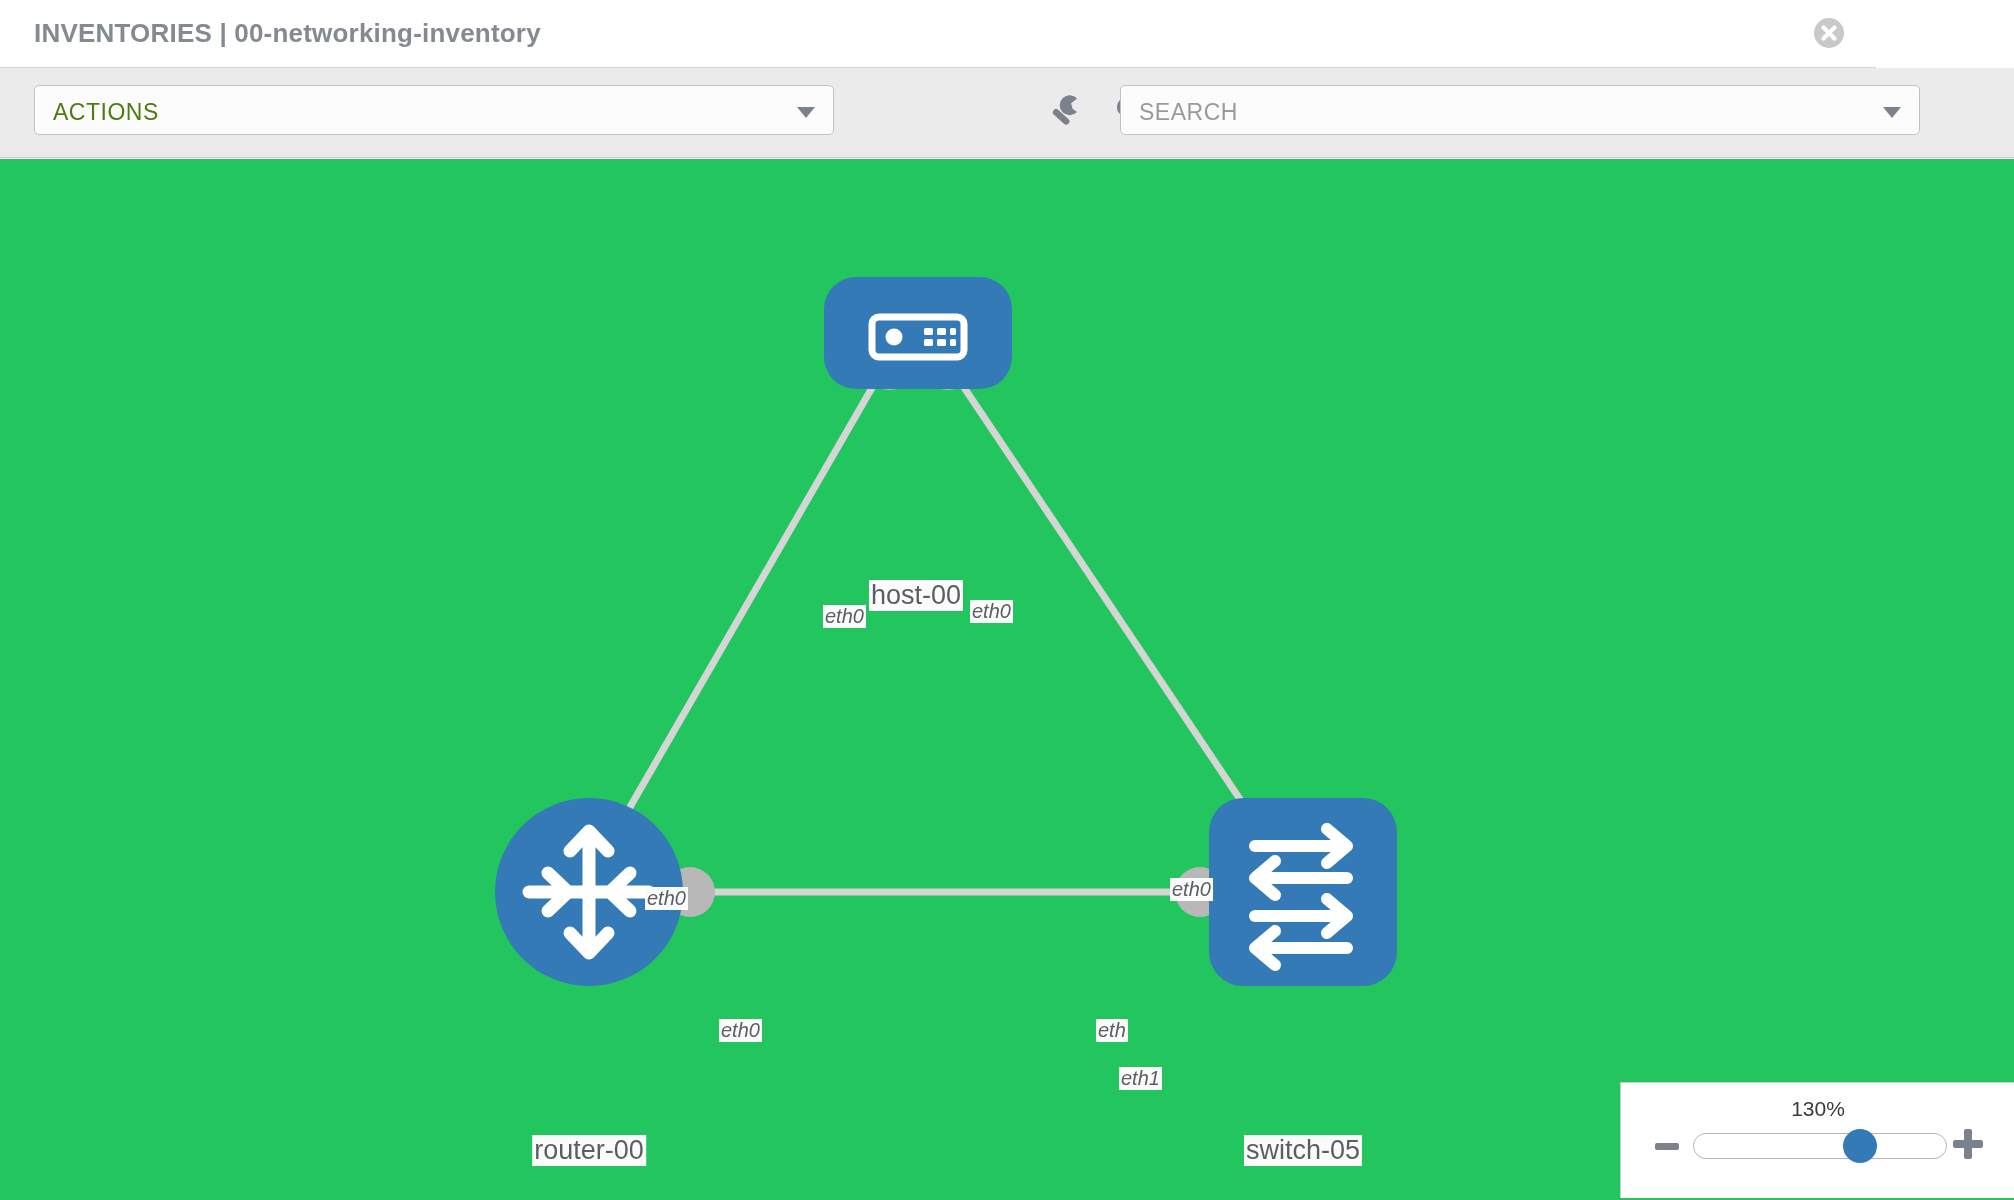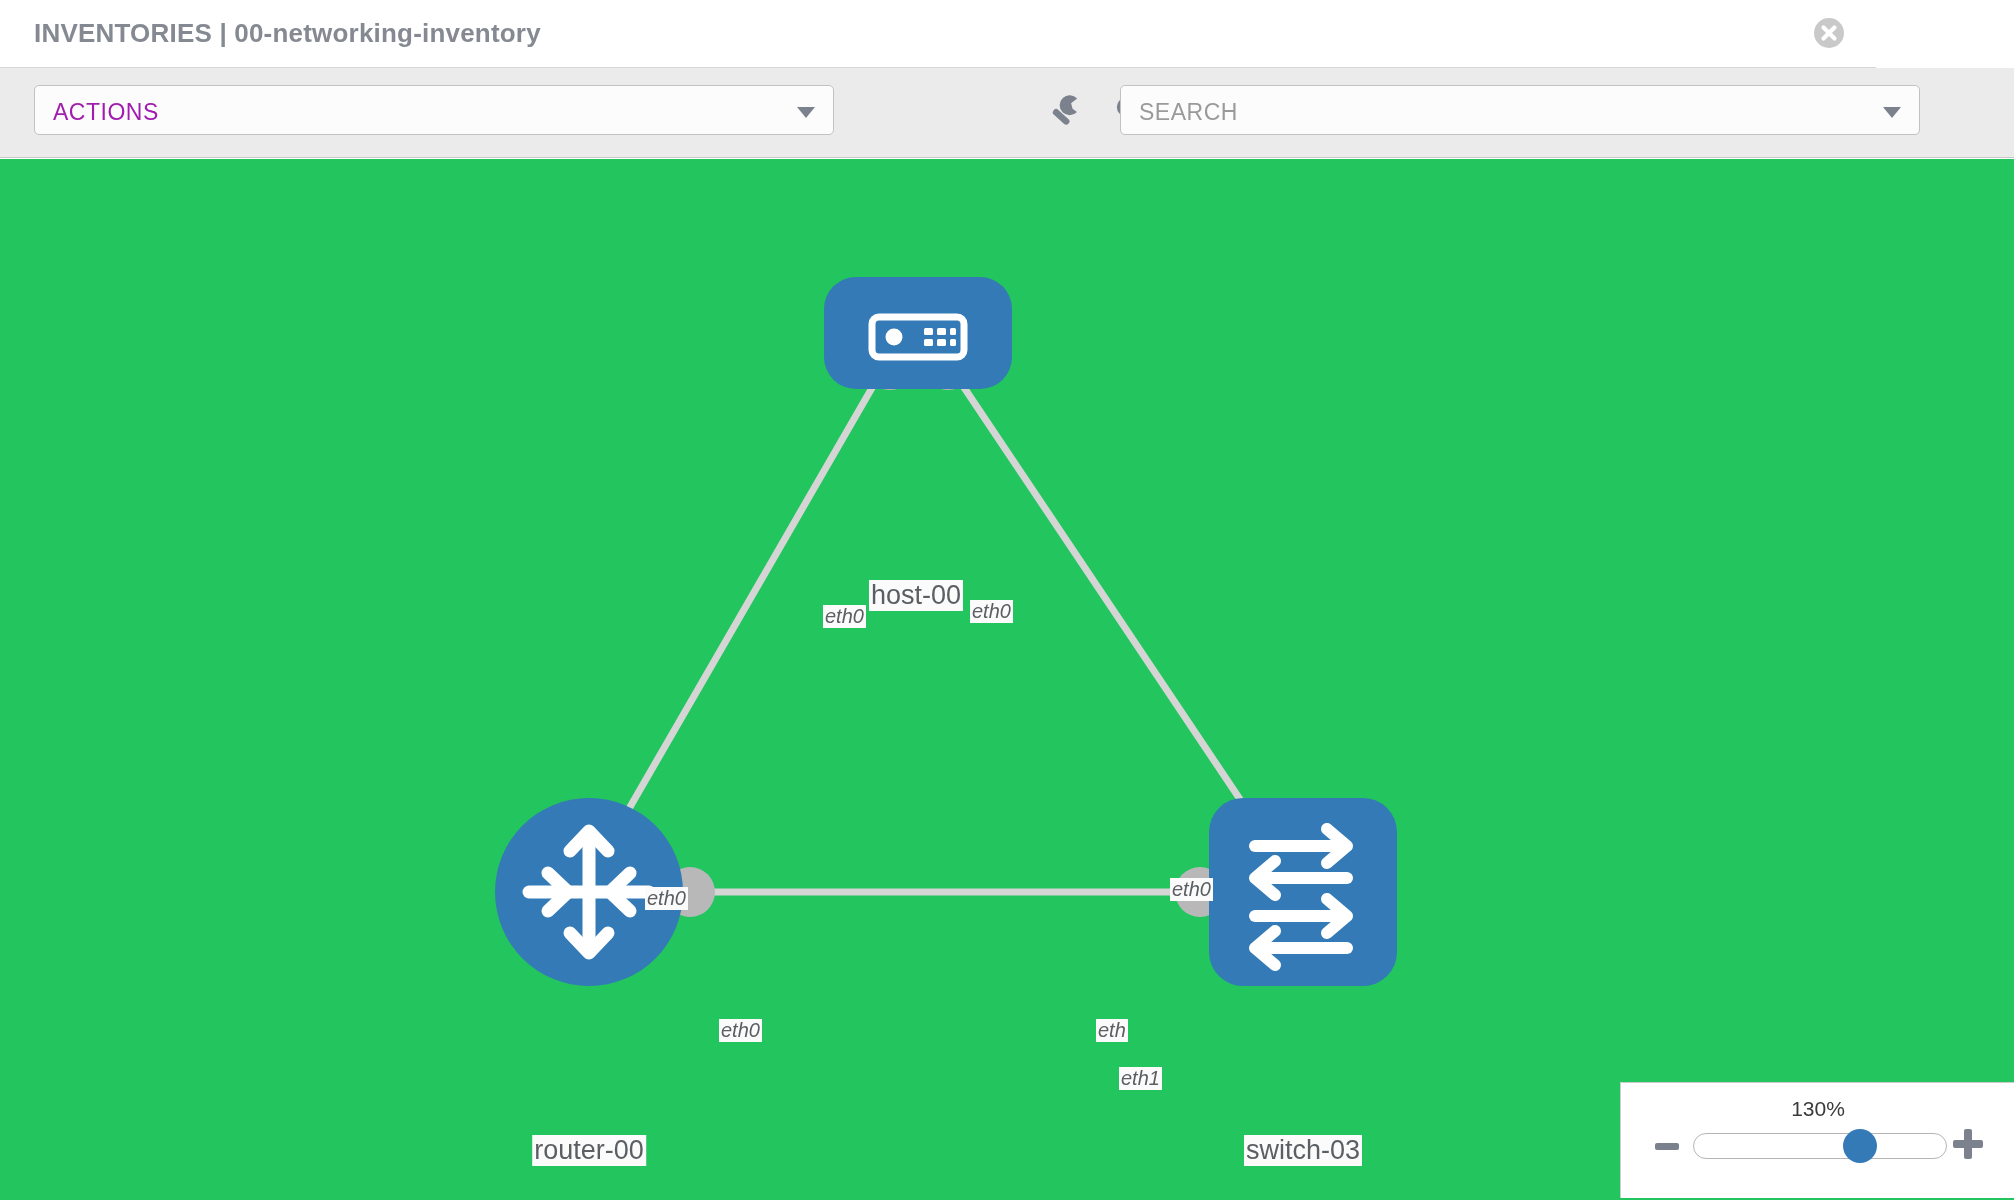--- a/index.html
+++ b/index.html
@@ -56,21 +56,21 @@
     width: 800px; height: 50px;
     background: #fcfcfc;
     border: 1px solid #c2c2c2;
     border-radius: 5px;
     cursor: pointer;
   }
   .actions-label {
     position: absolute;
     left: 18px; top: 13px;
     font-size: 23px;
-    color: #a21caf;
+    color: #4d7c0f;
     letter-spacing: 0.5px;
   }
   .caret {
     position: absolute;
     right: 18px; top: 21px;
     width: 0; height: 0;
     border-left: 9px solid transparent;
     border-right: 9px solid transparent;
     border-top: 11px solid #7b828e;
   }
@@ -297,21 +297,21 @@
           <polyline points="1327,740 1347,757 1327,774"></polyline>
 
           <line x1="1347" y1="789" x2="1257" y2="789"></line>
           <polyline points="1275,772 1255,789 1275,806"></polyline>
         </g>
       </g>
     </svg>
 
     <div class="node-label" style="left:916px; top:421px;">host-00</div>
     <div class="node-label" style="left:589px; top:976px;">router-00</div>
-    <div class="node-label" style="left:1303px; top:976px;">switch-03</div>
+    <div class="node-label" style="left:1303px; top:976px;">switch-05</div>
 
     <div class="edge-label" style="left:823px; top:446px;">eth0</div>
     <div class="edge-label" style="left:970px; top:441px;">eth0</div>
     <div class="edge-label" style="left:645px; top:728px;">eth0</div>
     <div class="edge-label" style="left:1170px; top:719px;">eth0</div>
     <div class="edge-label" style="left:719px; top:860px;">eth0</div>
     <div class="edge-label" style="left:1096px; top:860px;">eth</div>
     <div class="edge-label" style="left:1119px; top:860px;margin-top:48px;">eth1</div>
   </div>
 

